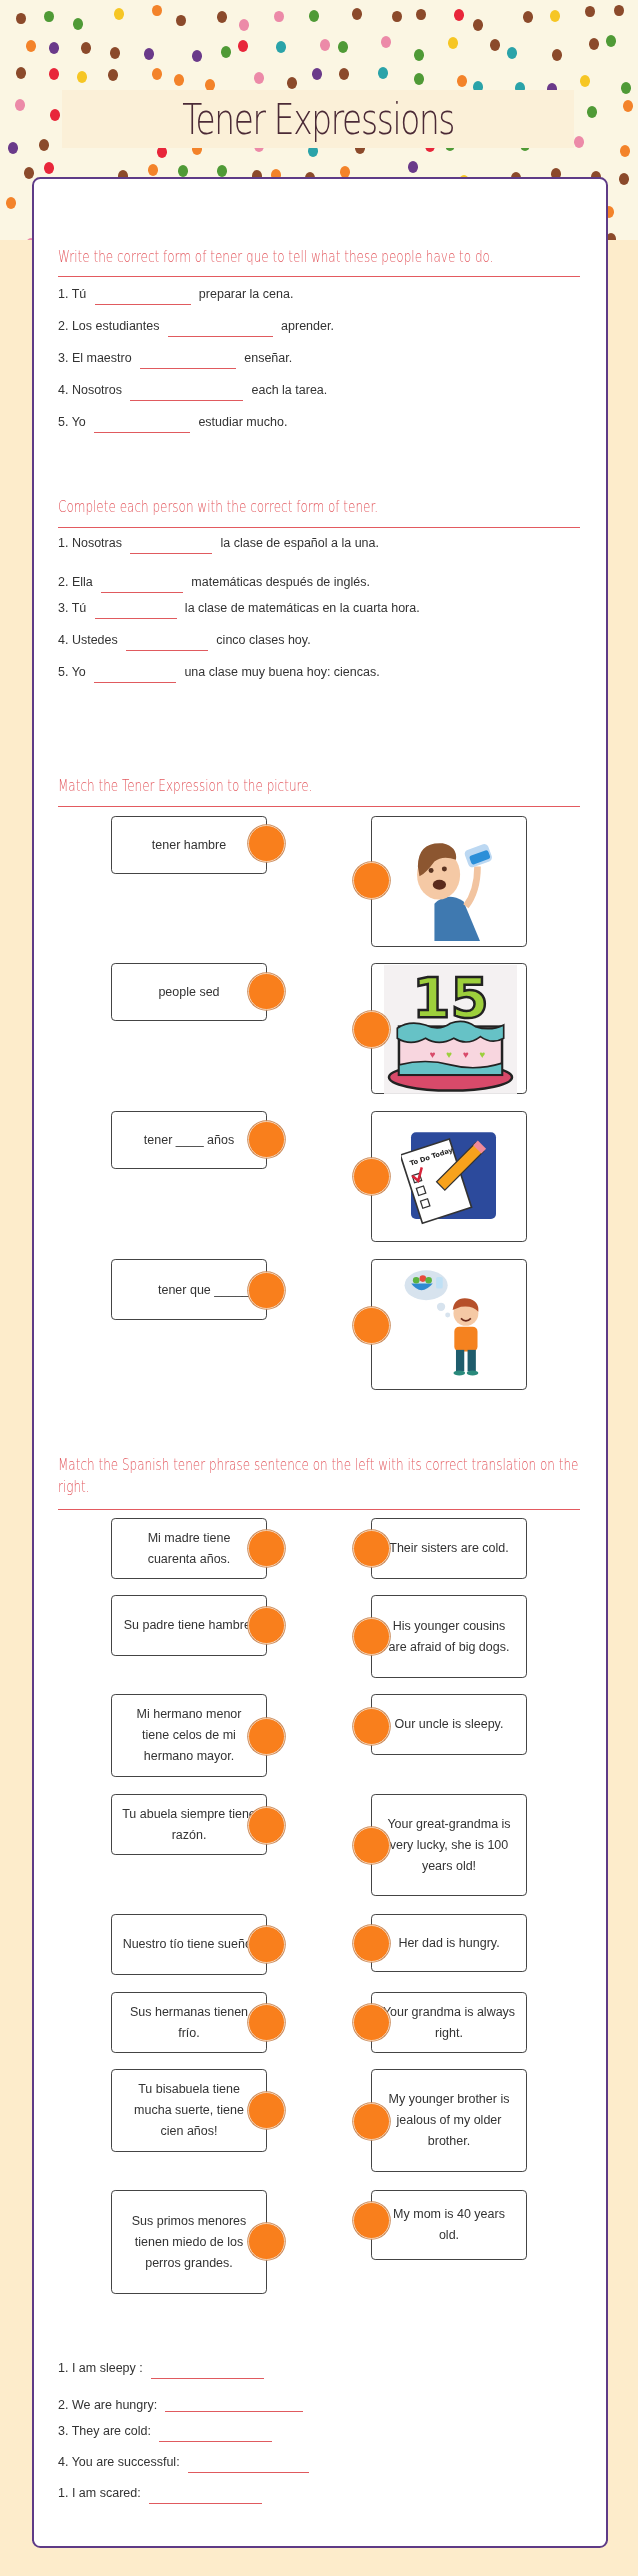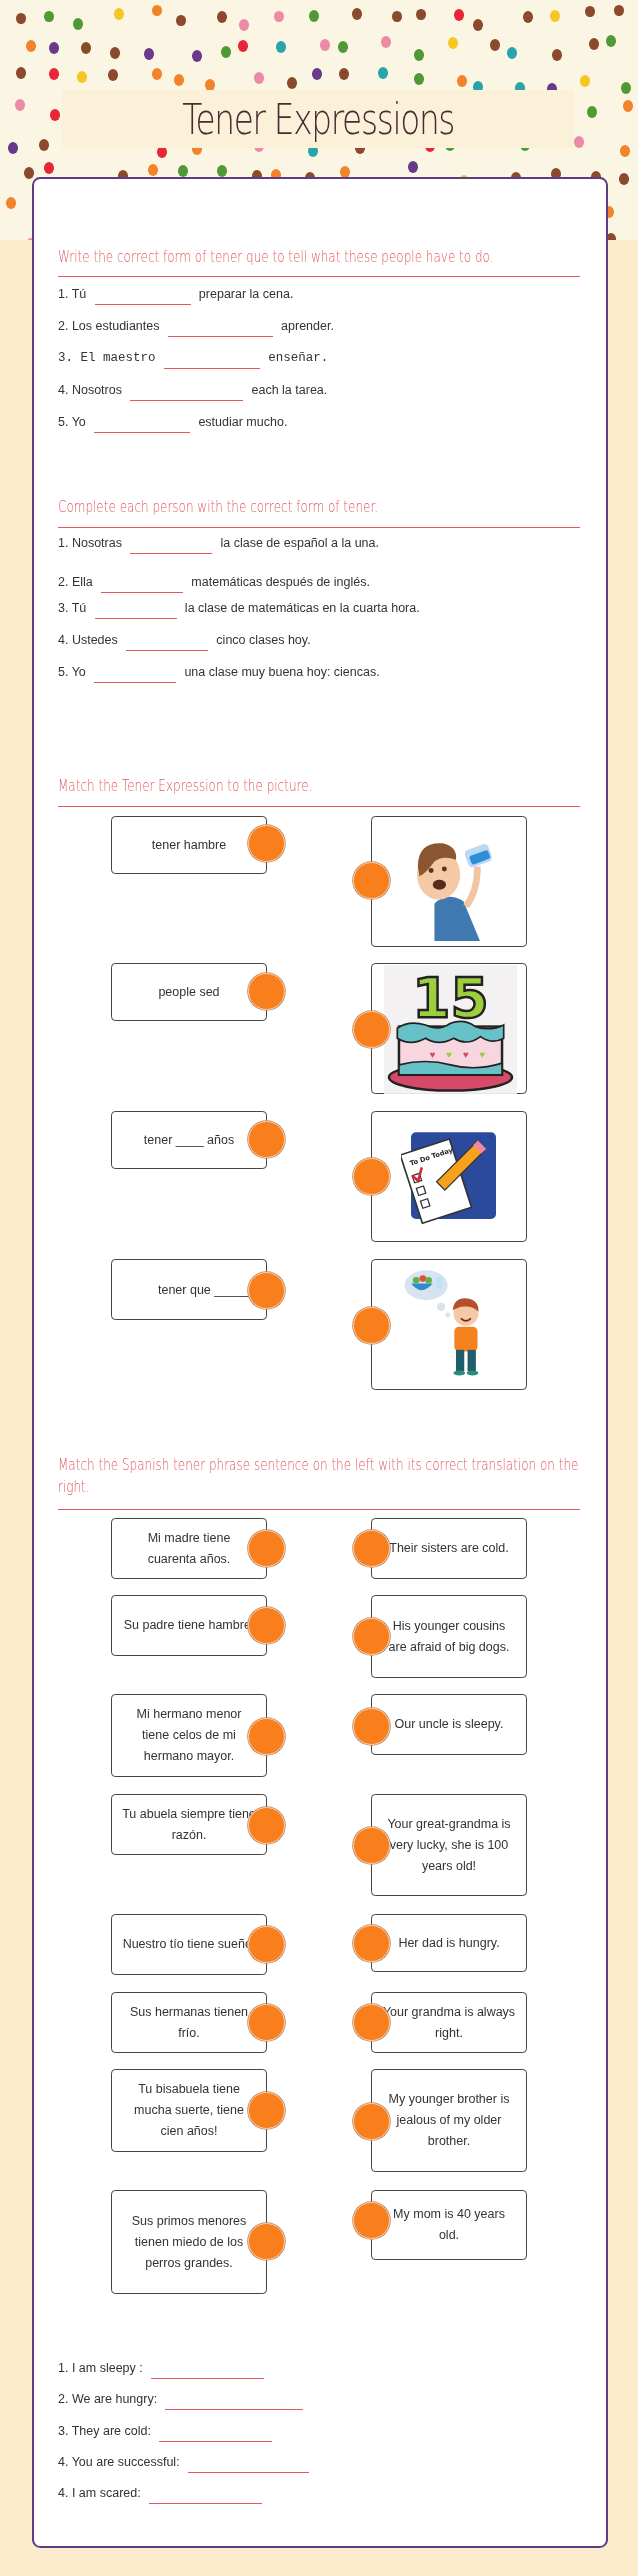--- a/index.html
+++ b/index.html
@@ -254,21 +254,21 @@
 <div class="fill-line" style="top:287px;">
   <span>1. Tú</span>
   <span class="blank" style="width:96px;"></span>
   <span>preparar la cena.</span>
 </div>
 <div class="fill-line" style="top:319px;">
   <span>2. Los estudiantes</span>
   <span class="blank" style="width:105px;"></span>
   <span>aprender.</span>
 </div>
-<div class="fill-line" style="top:351px;font-family:Liberation Mono, monospace;">
+<div class="fill-line" style="top:351px;">
   <span>3. El maestro</span>
   <span class="blank" style="width:96px;"></span>
   <span>enseñar.</span>
 </div>
 <div class="fill-line" style="top:383px;">
   <span>4. Nosotros</span>
   <span class="blank" style="width:113px;"></span>
   <span>each la tarea.</span>
 </div>
 <div class="fill-line" style="top:415px;">
@@ -477,29 +477,29 @@
 
 <div class="match-box" style="left:371px; top:2190px; width:156px; height:70px;">
     <span>My mom is 40 years old.</span>
   </div>
 <div class="match-dot" style="left:353px; top:2202px;"></div>
 
 <div class="fill-line" style="top:2361px;">
   <span>1. I am sleepy :</span>
   <span class="blank" style="width:113px;"></span>
 </div>
-<div class="fill-line" style="top:2392px;">
+<div class="fill-line" style="top:2392px;align-items:flex-end;">
   <span>2. We are hungry:</span>
   <span class="blank" style="width:138px;"></span>
 </div>
 <div class="fill-line" style="top:2424px;">
   <span>3. They are cold:</span>
   <span class="blank" style="width:113px;"></span>
 </div>
 <div class="fill-line" style="top:2455px;">
   <span>4. You are successful:</span>
   <span class="blank" style="width:121px;"></span>
 </div>
 <div class="fill-line" style="top:2486px;">
-  <span>4. I am scared:</span>
+  <span>1. I am scared:</span>
   <span class="blank" style="width:113px;"></span>
 </div>
 
 
 </body></html>

